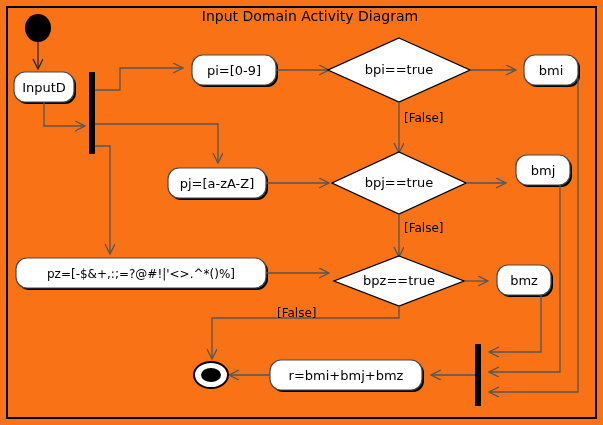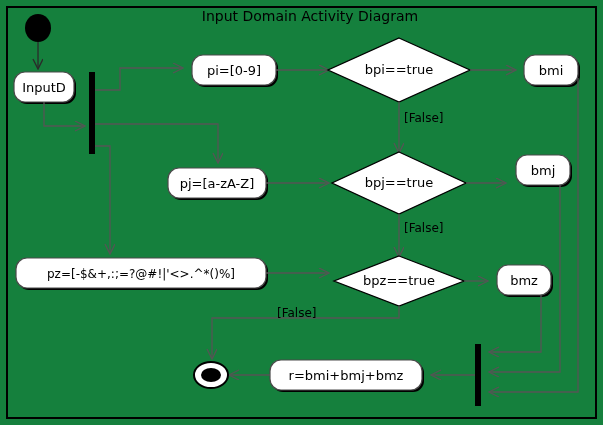--- a/index.html
+++ b/index.html
@@ -4,21 +4,21 @@
 <style>
   html, body {
     margin: 0;
     padding: 0;
     background: #ffffff;
   }
   #canvas {
     position: relative;
     width: 603px;
     height: 425px;
-    background: #15803d;
+    background: #f97316;
     font-family: "DejaVu Sans", sans-serif;
     overflow: hidden;
   }
   #diagram-svg {
     position: absolute;
     left: 0;
     top: 0;
   }
   .node-text {
     font-family: "DejaVu Sans", sans-serif;

